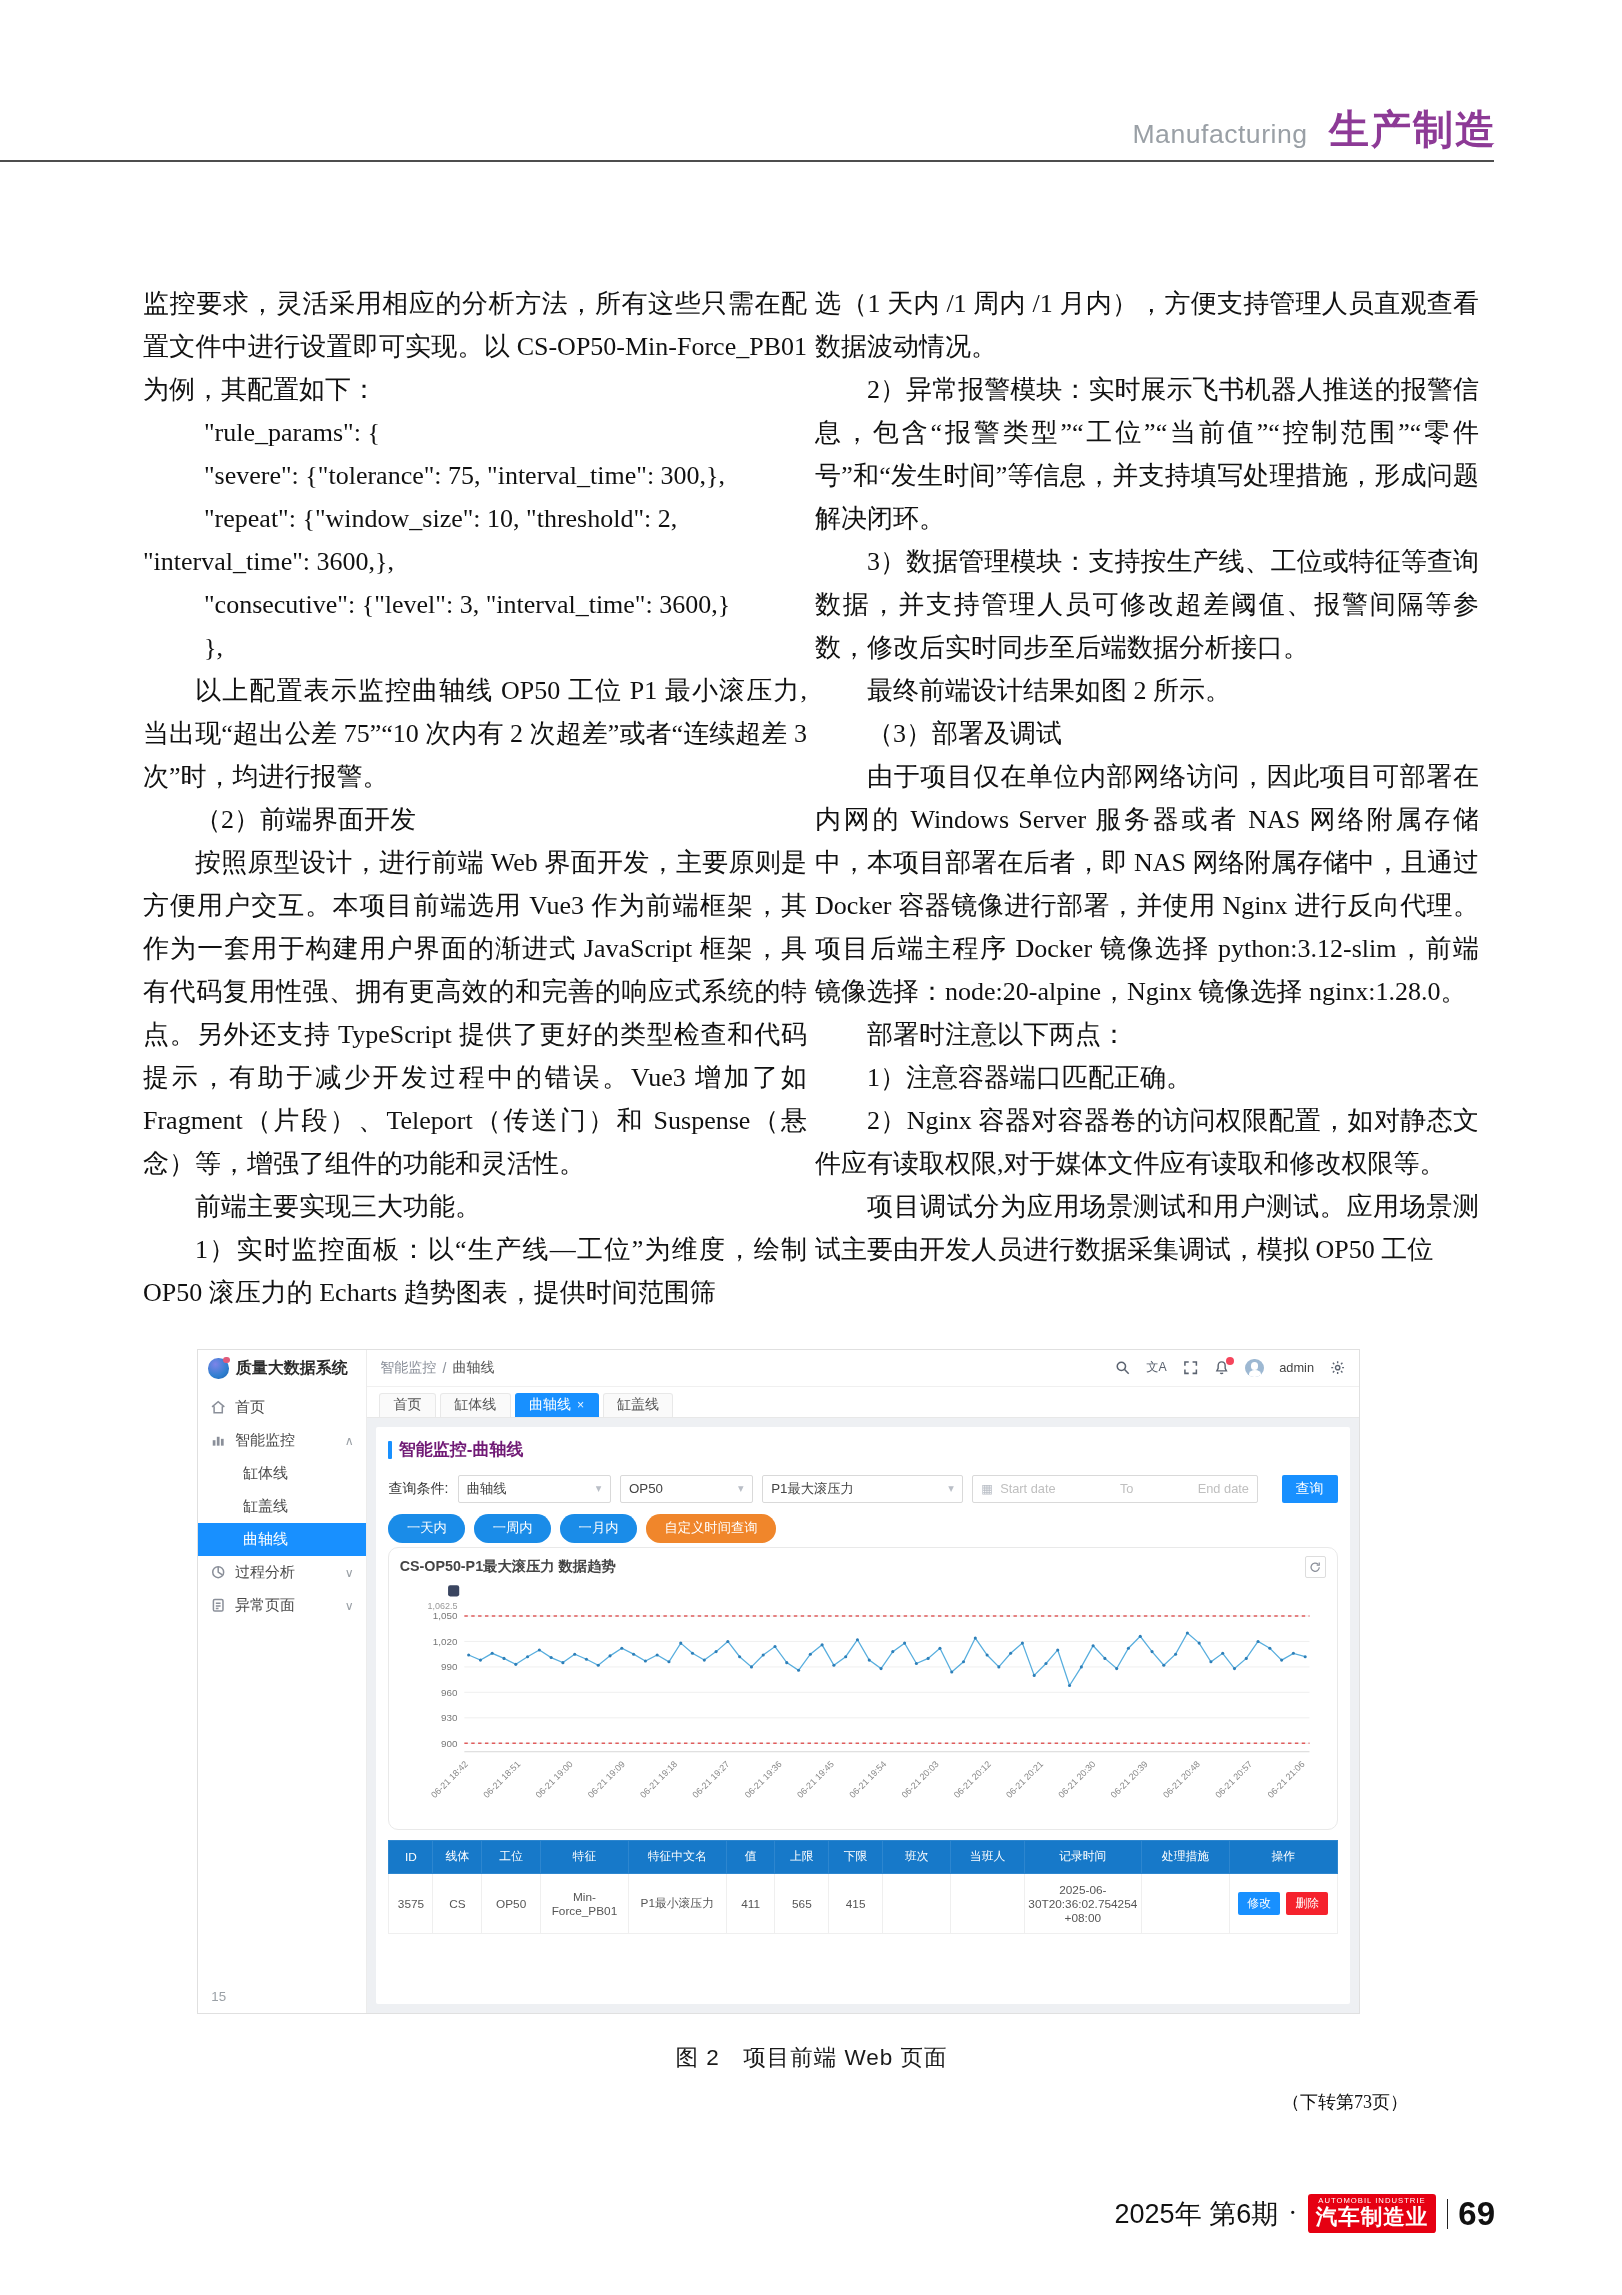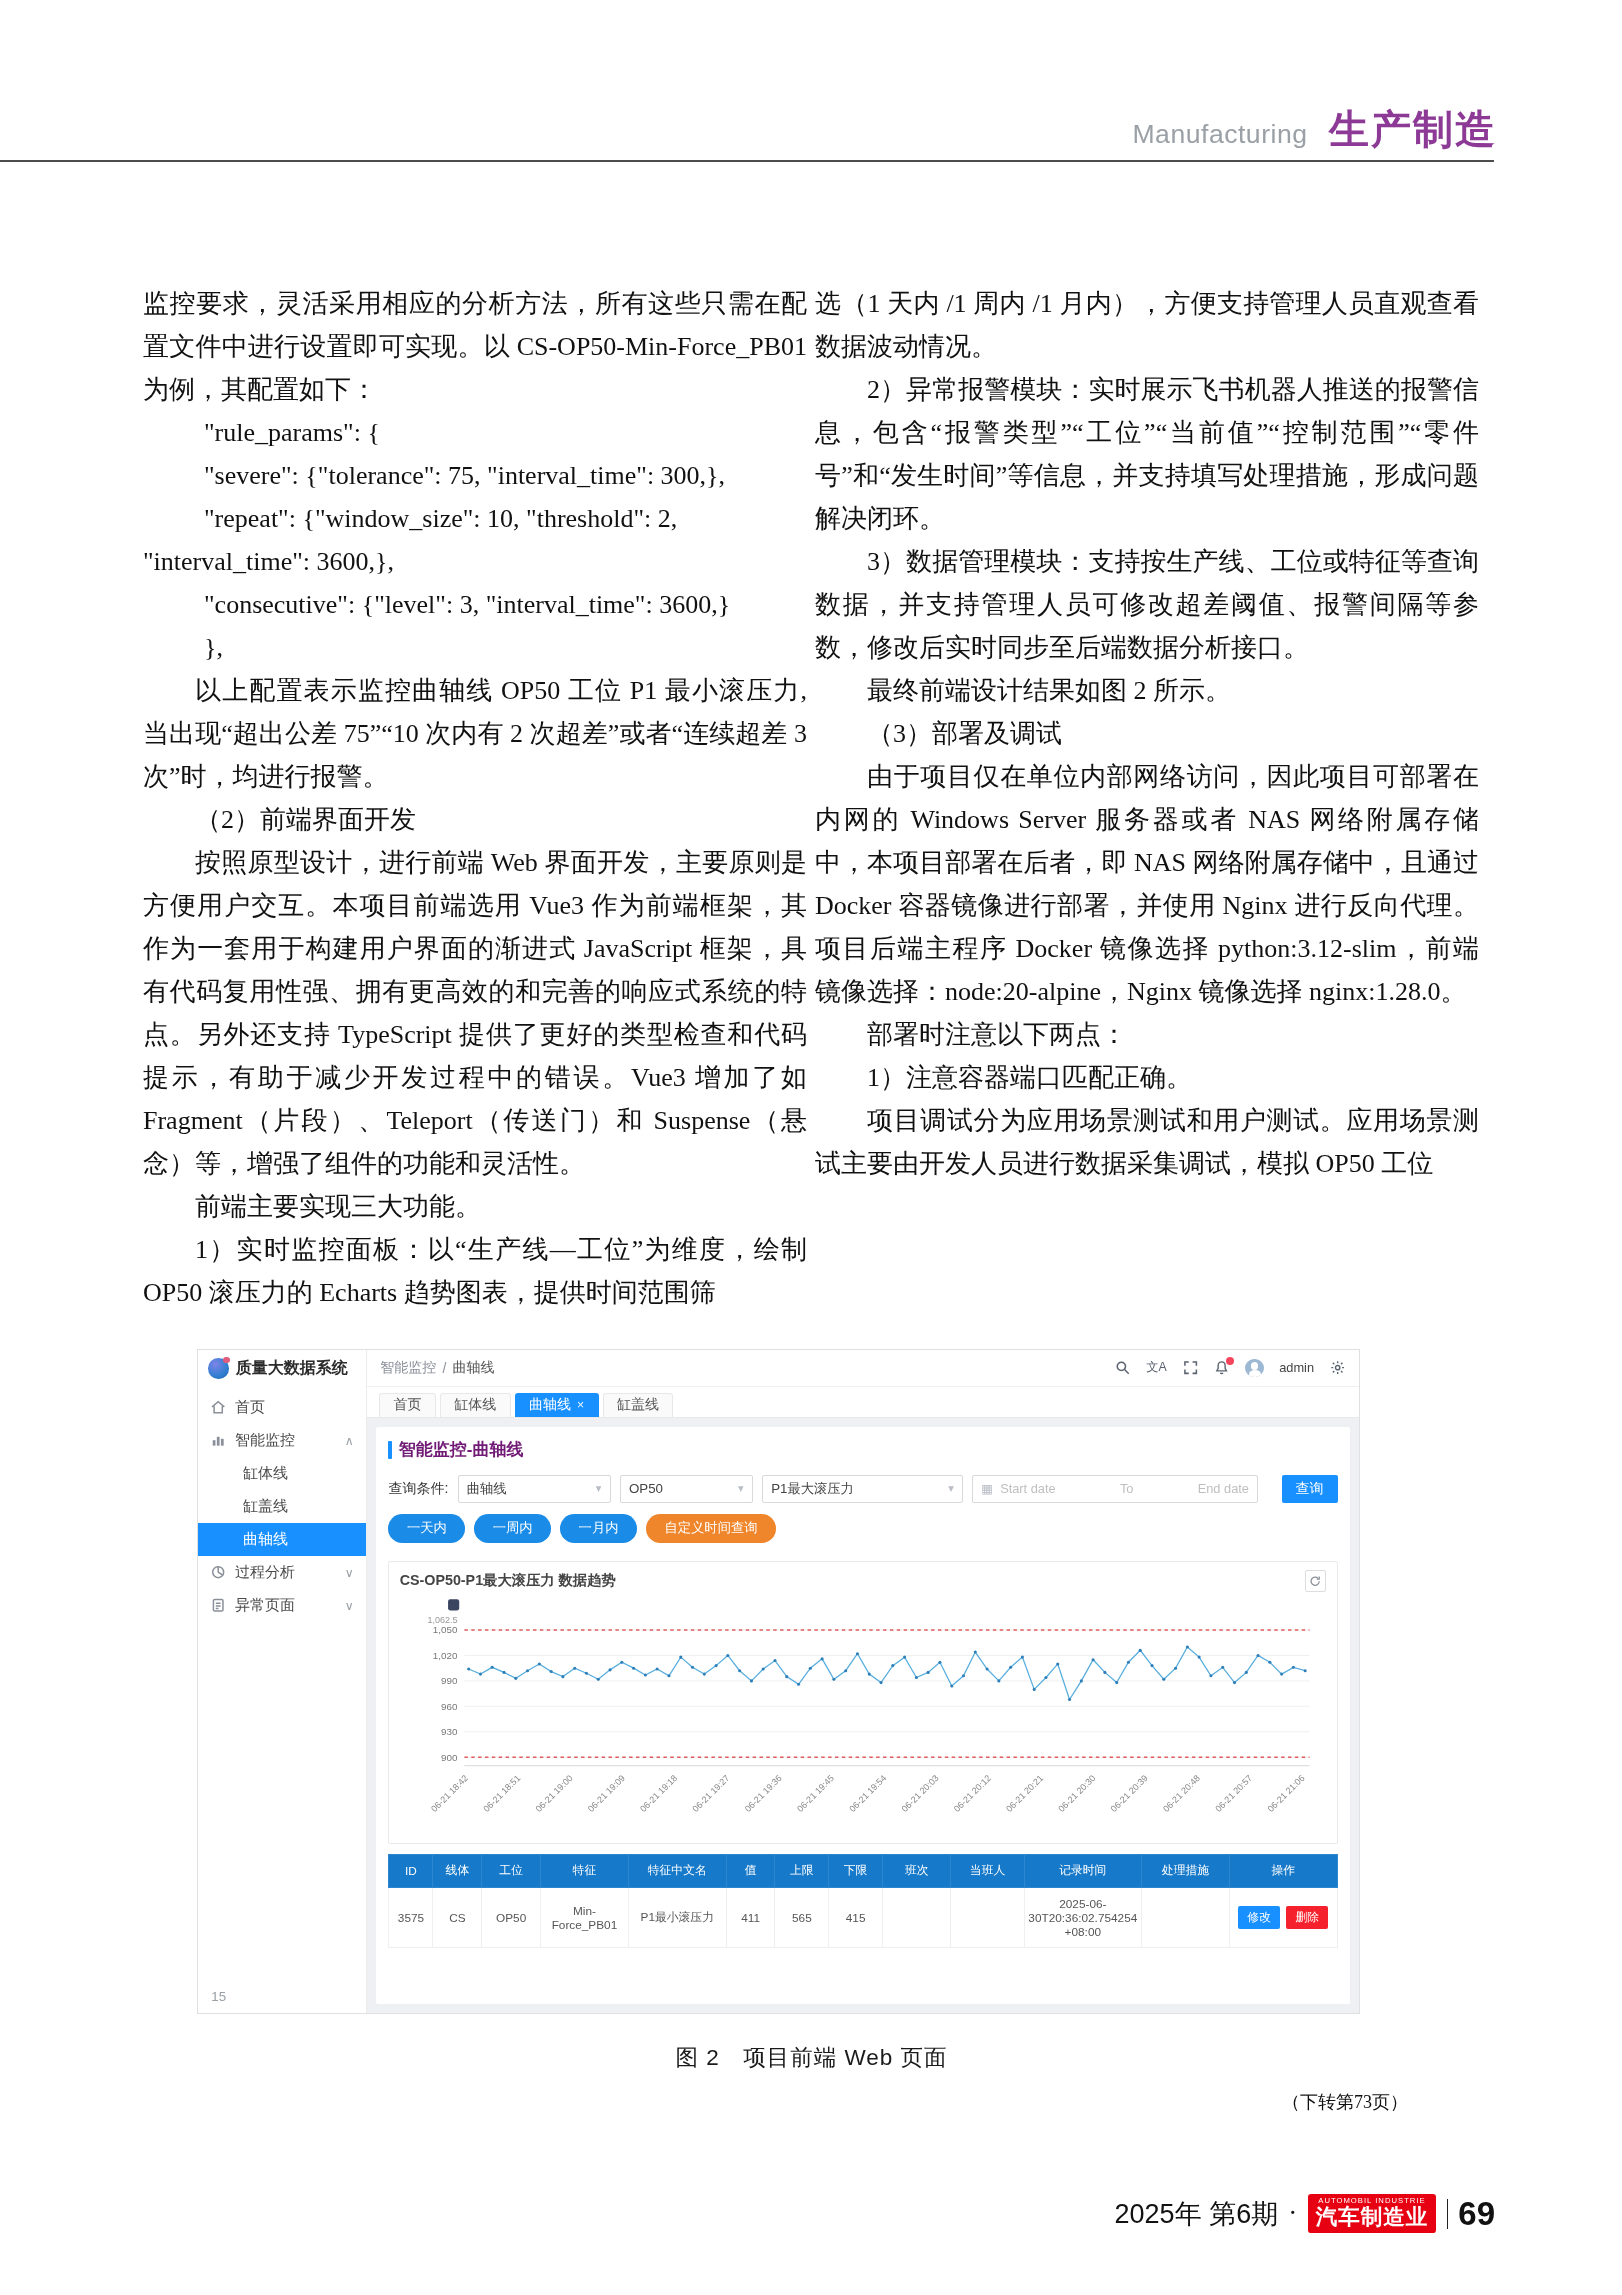--- a/index.html
+++ b/index.html
@@ -72,21 +72,21 @@
   .dater{height:28px;width:286px;border:0.5px solid #d9d9d9;border-radius:2px;background:#fff;
          display:flex;align-items:center;padding:0 8.2px;font-size:12.8px;color:#bfbfbf;gap:7.2px;}
   .dater .cal{color:#b9bec6;font-size:12.3px;}
   .dater .to{margin:8px auto;}
   .btn-q{margin-left:auto;height:28px;min-width:56px;background:#1890ff;color:#fff;border-radius:2px;
          display:flex;align-items:center;justify-content:center;font-size:14px;cursor:pointer;}
   .quick{display:flex;gap:9.2px;margin-top:11.2px;}
   .pill{height:29px;padding:0 18.4px;border-radius:14.3px;background:#1a8ce8;color:#fff;font-size:13.3px;
         display:flex;align-items:center;cursor:pointer;}
   .pill.orange{background:#f0862b;}
-  .chart-card{margin-top:18px;border:0.5px solid #e9e9e9;border-radius:2px;padding:8.2px 10.2px;background:#fff;}
+  .chart-card{margin-top:4px;border:0.5px solid #e9e9e9;border-radius:10px;padding:8.2px 10.2px;background:#fff;}
   .chart-head{display:flex;align-items:center;}
   .chart-title{font-size:14.3px;font-weight:700;color:#444;}
   .refresh{margin-left:auto;width:21.5px;height:21.5px;border:0.5px solid #ddd;border-radius:2px;color:#8a8f99;
            display:flex;align-items:center;justify-content:center;cursor:pointer;}
   .refresh svg{width:12.3px;height:12.3px;}
   #chart-svg{display:block;width:100%;margin-top:3.1px;}
 
   .tbl{width:100%;border-collapse:collapse;margin-top:10px;table-layout:fixed;}
   .tbl th{background:#1779c9;color:#fff;font-weight:400;font-size:11.8px;padding:8.2px 3.1px;border:0.5px solid #2d86cf;}
   .tbl td{font-size:11.8px;color:#555;text-align:center;padding:8.2px 3.1px;border:0.5px solid #efefef;word-wrap:break-word;}
@@ -134,20 +134,21 @@
     </div>
   <div class="col" id="col-right">
       <p class="para cont">选（1 天内 /1 周内 /1 月内），方便支持管理人员直观查看数据波动情况。</p>
       <p class="para first">2）异常报警模块：实时展示飞书机器人推送的报警信息，包含“报警类型”“工位”“当前值”“控制范围”“零件号”和“发生时间”等信息，并支持填写处理措施，形成问题解决闭环。</p>
       <p class="para first">3）数据管理模块：支持按生产线、工位或特征等查询数据，并支持管理人员可修改超差阈值、报警间隔等参数，修改后实时同步至后端数据分析接口。</p>
       <p class="para first">最终前端设计结果如图 2 所示。</p>
       <p class="para first">（3）部署及调试</p>
       <p class="para first">由于项目仅在单位内部网络访问，因此项目可部署在内网的 Windows Server 服务器或者 NAS 网络附属存储中，本项目部署在后者，即 NAS 网络附属存储中，且通过 Docker 容器镜像进行部署，并使用 Nginx 进行反向代理。项目后端主程序 Docker 镜像选择 python:3.12-slim，前端镜像选择：node:20-alpine，Nginx 镜像选择 nginx:1.28.0。</p>
       <p class="para first">部署时注意以下两点：</p>
       <p class="para first">1）注意容器端口匹配正确。</p>
+      <p class="para first">2）Nginx 容器对容器卷的访问权限配置，如对静态文件应有读取权限,对于媒体文件应有读取和修改权限等。</p>
       <p class="para first">项目调试分为应用场景测试和用户测试。应用场景测试主要由开发人员进行数据采集调试，模拟 OP50 工位</p>
     </div>
 
   <div class="shot">
     <div class="sb">
       <div class="sb-logo">
         <span class="logo-ic"></span>
         <span class="sb-title">质量大数据系统</span>
       </div>
       <div class="sb-menu" id="sb-menu">

